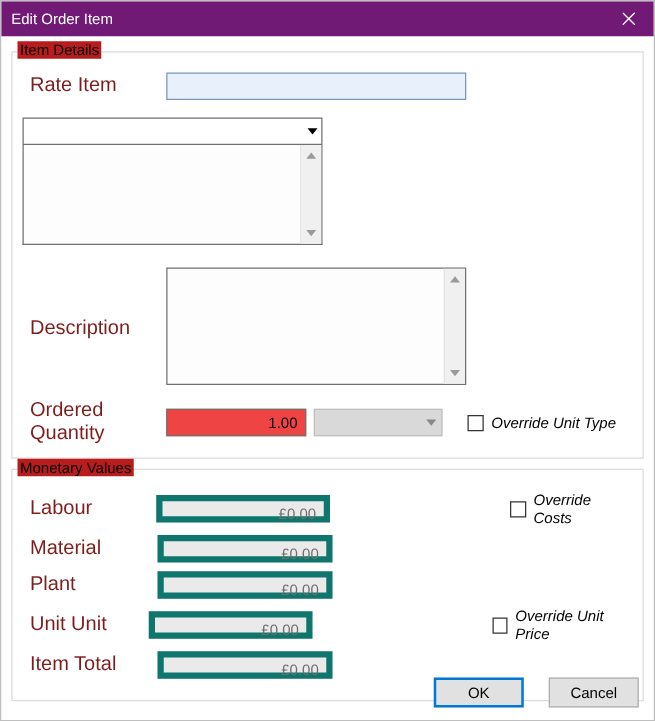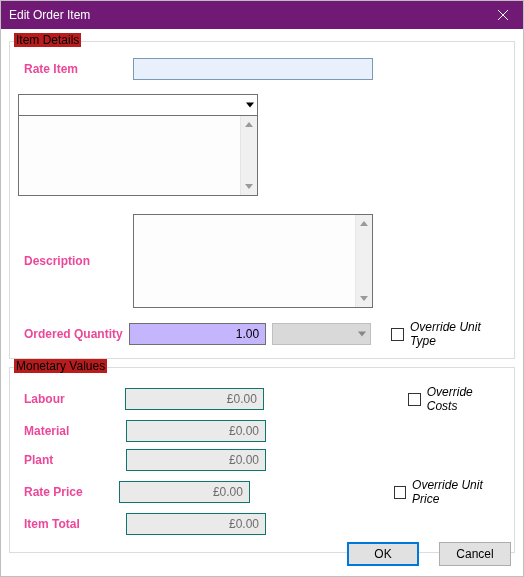--- a/index.html
+++ b/index.html
@@ -53,23 +53,22 @@
   }
 
   .row {
     display:flex;
     align-items:center;
     margin: 6px 0;
   }
   .label-col {
     width: 115px;
     padding-left: 6px;
-    font-size: 12px;
-    color:#ec4899;
-    font-weight:bold;
+    font-size: 16px;
+    color:#7f1d1d;
   }
   .field-col { }
 
   
   .text-input {
     height: 22px;
     border: 1px solid #7a99b8;
     background: #e8f0fb;
     width: 240px;
     padding: 2px 4px;
@@ -114,23 +113,23 @@
   .scroll .chev {
     width:0;height:0;
     border-left:4px solid transparent;
     border-right:4px solid transparent;
   }
   .scroll .chev.up { border-bottom:5px solid #9a9a9a; }
   .scroll .chev.down { border-top:5px solid #9a9a9a; }
 
   .num-input {
     height:22px;
-    width:137px;
+    width:112px;
     border:1px solid #707070;
-    background:#c4b5fd;
+    background:#ef4444;
     text-align:right;
     padding: 2px 6px;
     font-family:inherit; font-size:12px;
   }
 
   .unit-select {
     height:22px;
     width:103px;
     margin-left:6px;
     border:1px solid #bfbfbf;
@@ -142,21 +141,21 @@
     right:4px; top:50%; transform:translateY(-50%);
     width:0;height:0;
     border-left:4px solid transparent;
     border-right:4px solid transparent;
     border-top:5px solid #888;
   }
 
   .readonly-field {
     height:22px;
     width:140px;
-    border:1px solid #0f766e;
+    border:5px solid #0f766e;
     background:#eaeaea;
     color:#6d6d6d;
     text-align:right;
     padding: 3px 6px 0 0;
     font-size:12px;
   }
 
   .chk-wrap {
     display:flex;
     align-items:center;
@@ -290,21 +289,21 @@
       <div class="label-col">Material</div>
       <div class="readonly-field">£0.00</div>
     </div>
 
     <div class="mv-row">
       <div class="label-col">Plant</div>
       <div class="readonly-field">£0.00</div>
     </div>
 
     <div class="mv-row">
-      <div class="label-col">Rate Price</div>
+      <div class="label-col">Unit Unit</div>
       <div class="readonly-field">£0.00</div>
       <div class="chk-wrap">
         <div class="chkbox"></div>
         <span class="chk-label">Override Unit Price</span>
       </div>
     </div>
 
     <div class="mv-row">
       <div class="label-col">Item Total</div>
       <div class="readonly-field">£0.00</div>

